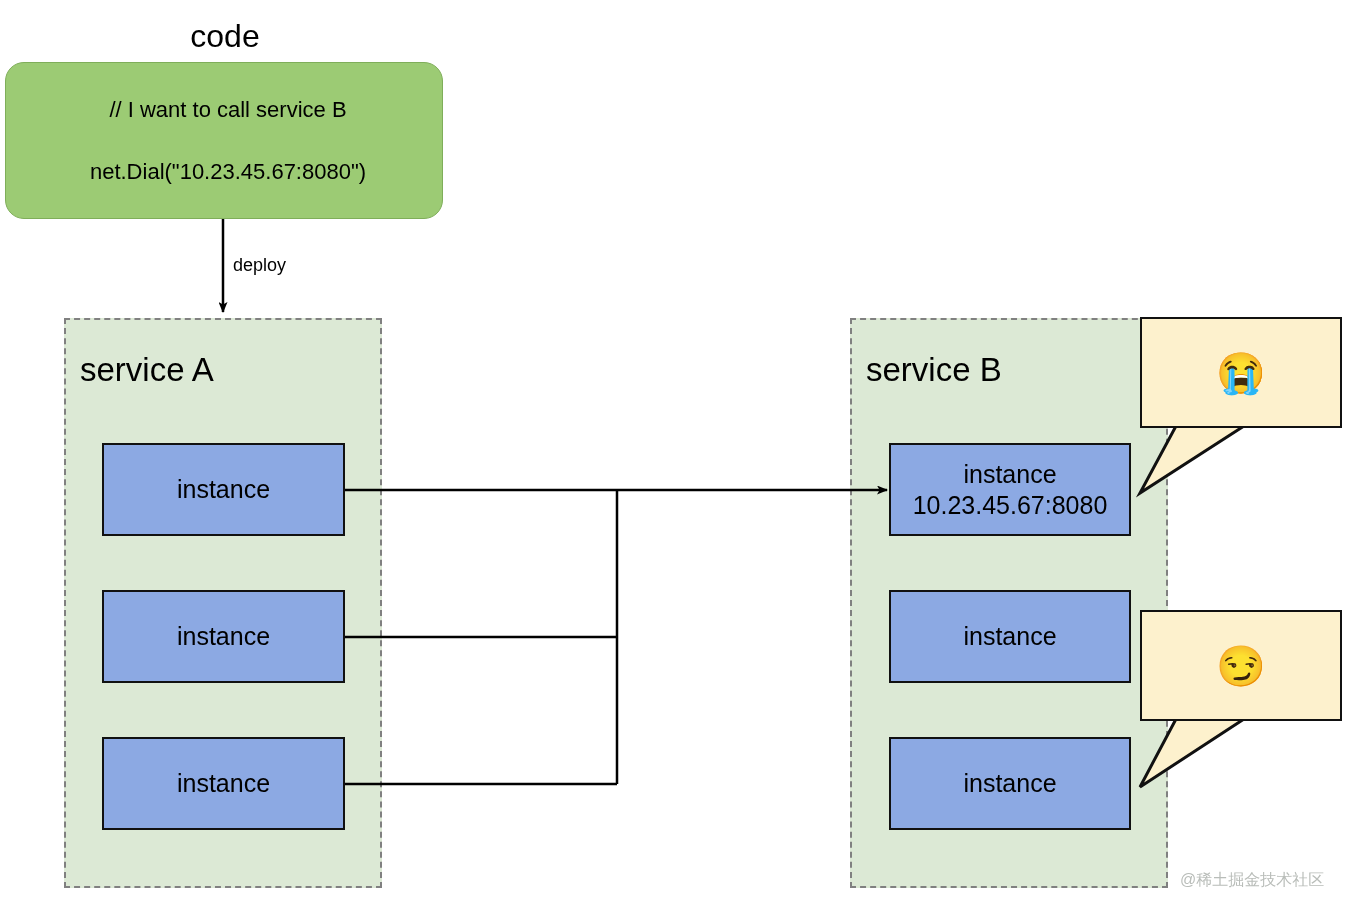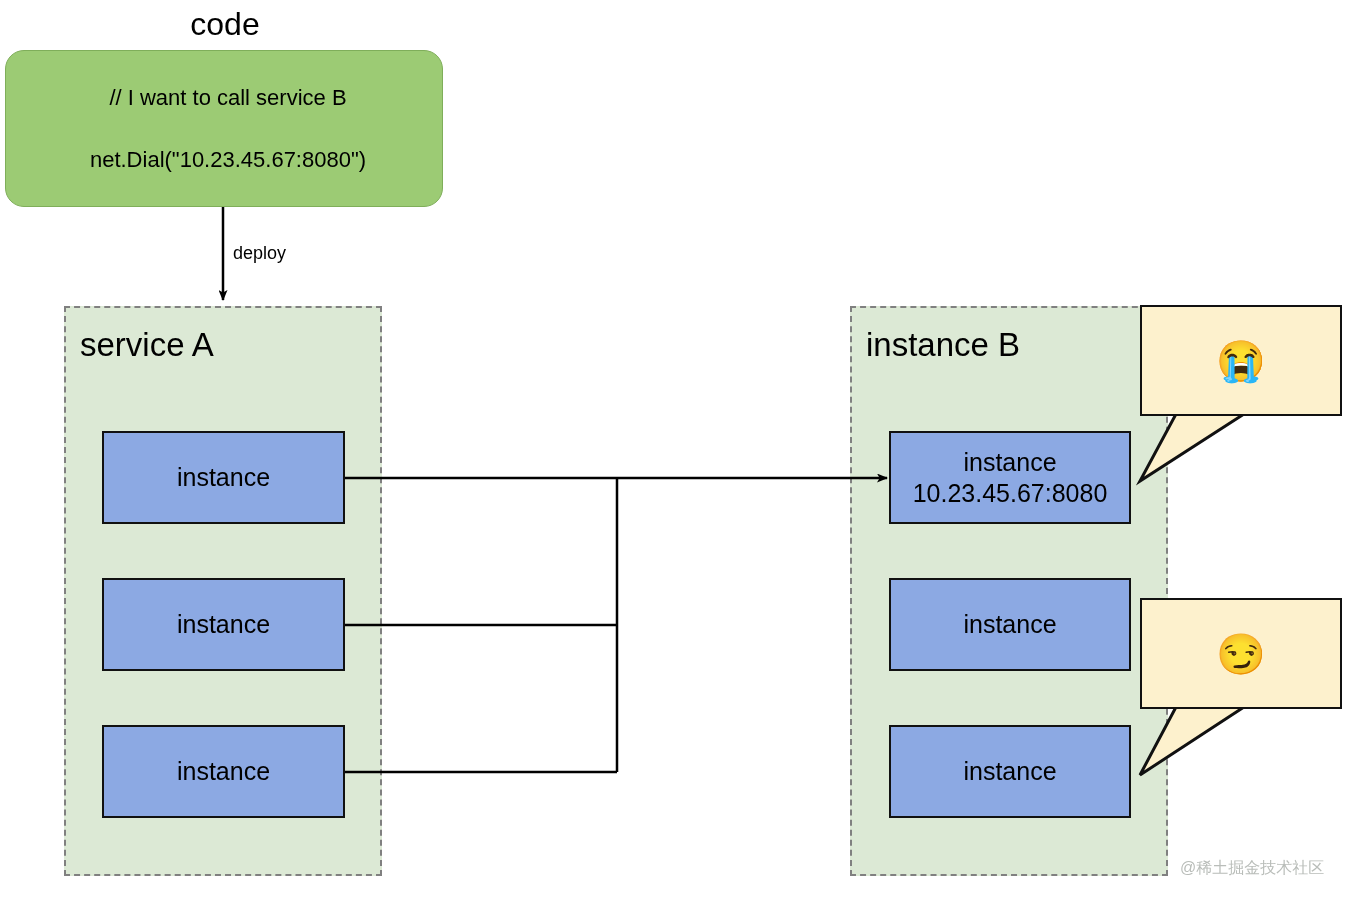--- a/index.html
+++ b/index.html
@@ -10,21 +10,21 @@
   body {
     width: 1368px;
     height: 904px;
     position: relative;
     overflow: hidden;
     font-family: "Liberation Sans", sans-serif;
     color: #000000;
   }
   #stage {
     position: absolute;
-    left: 0; top: 0;
+    left: 0; top: 12px;
     width: 1368px;
     height: 784px;
   }
   
   #code-title {
     position: absolute;
     left: 140px;
     top: 2px;
     width: 170px;
     text-align: center;
@@ -78,20 +78,21 @@
   }
   #service-a-box { left: 64px;  top: 306px; width: 318px; height: 570px; }
   #service-b-box { left: 850px; top: 306px; width: 318px; height: 570px; }
 
   .service-title {
     position: absolute;
     font-size: 33px;
     line-height: 40px;
     white-space: nowrap;
     color: #000;
+    margin-top: 13px;
   }
   #service-a-title { left: 80px;  top: 325px; }
   #service-b-title { left: 866px; top: 325px; }
 
   
   .instance-box {
     position: absolute;
     box-sizing: border-box;
     background: #8ca9e3;
     border: 2px solid #111111;
@@ -179,21 +180,21 @@
     <div class="inst-label">instance</div>
   </div>
   <div id="a-inst-2" class="instance-box a-inst">
     <div class="inst-label">instance</div>
   </div>
   <div id="a-inst-3" class="instance-box a-inst">
     <div class="inst-label">instance</div>
   </div>
 
   <div id="service-b-box" class="service-box"></div>
-  <div id="service-b-title" class="service-title">instance B</div>
+  <div id="service-b-title" class="service-title">service B</div>
 
   <div id="b-inst-1" class="instance-box b-inst">
     <div class="inst-label">instance</div>
     <div class="inst-addr">10.23.45.67:8080</div>
   </div>
   <div id="b-inst-2" class="instance-box b-inst">
     <div class="inst-label">instance</div>
   </div>
   <div id="b-inst-3" class="instance-box b-inst">
     <div class="inst-label">instance</div>

